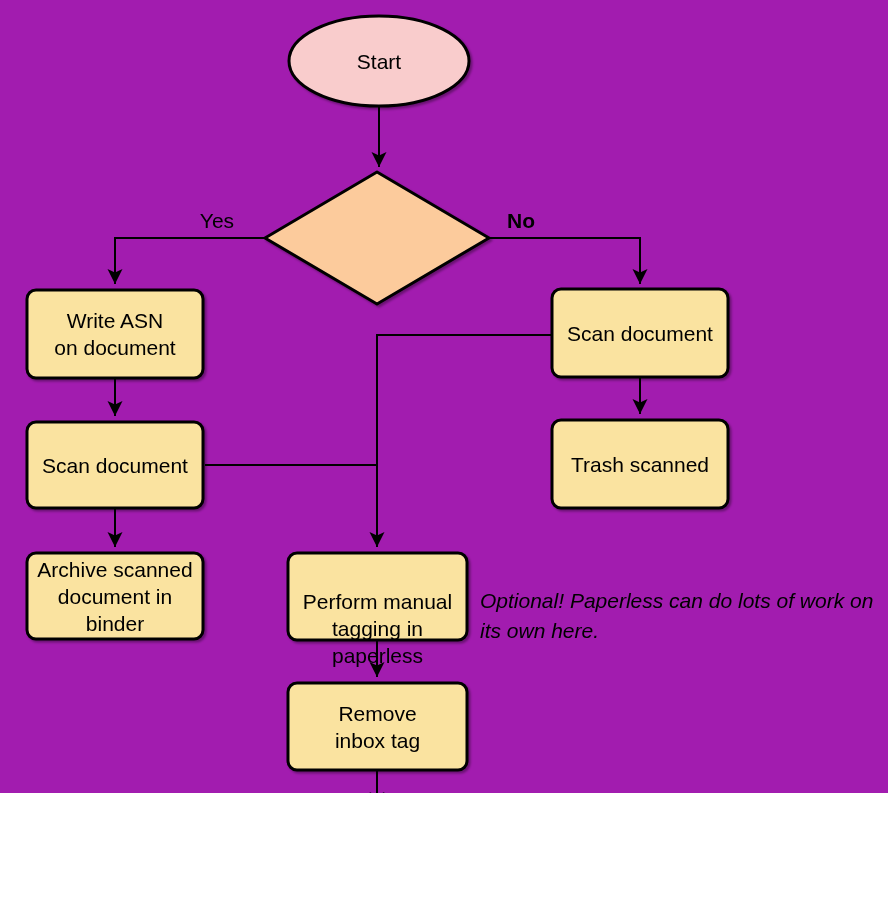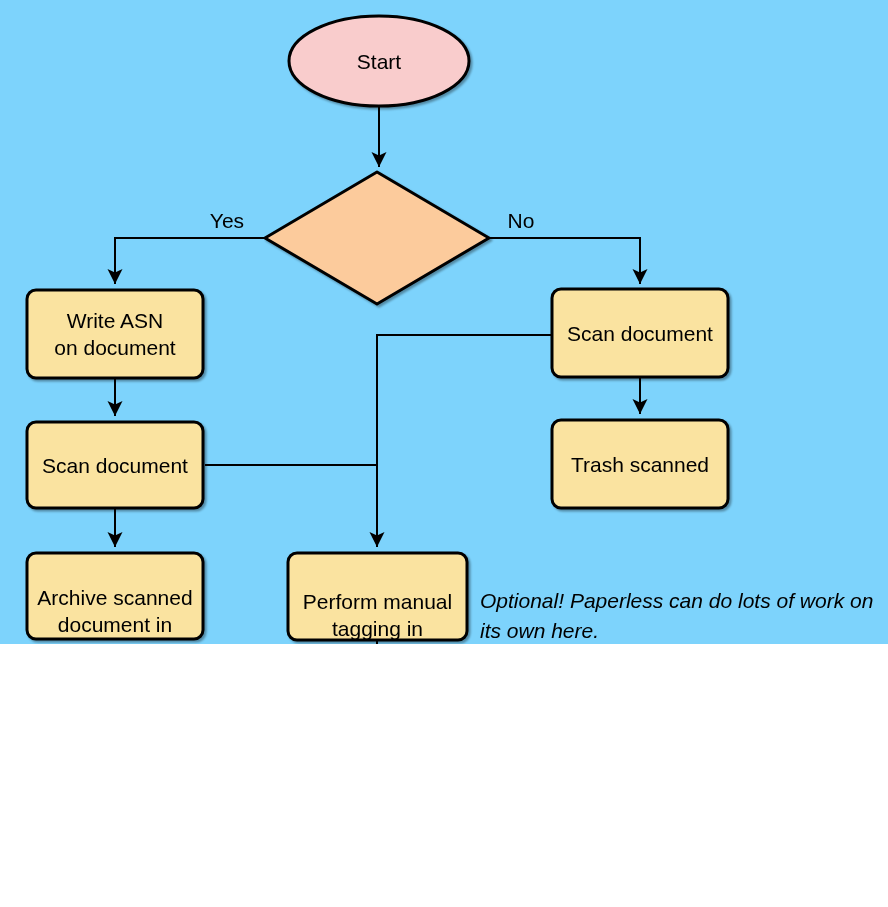--- a/index.html
+++ b/index.html
@@ -3,22 +3,22 @@
 <meta charset="utf-8">
 <style>
   html, body {
     margin: 0;
     padding: 0;
     background: #ffffff;
   }
   .canvas {
     position: relative;
     width: 888px;
-    height: 644px;
-    background: #7dd3fc;
+    height: 793px;
+    background: #a21caf;
     font-family: "Liberation Sans", sans-serif;
     color: #000000;
     overflow: hidden;
   }
   svg.layer {
     position: absolute;
     left: 0;
     top: 0;
   }
   .shapes {
@@ -96,41 +96,43 @@
       <rect x="552" y="420" width="176" height="88" rx="9" fill="#FAE3A0"></rect>
       <rect x="288" y="553" width="179" height="87" rx="9" fill="#FAE3A0"></rect>
       <rect x="288" y="683" width="179" height="87" rx="9" fill="#FAE3A0"></rect>
       <ellipse cx="379" cy="856" rx="90" ry="44" fill="#F9CCCC"></ellipse>
     </g>
   </svg>
 
   <div class="lbl" style="left:289px; top:16px; width:180px; height:90px;">Start</div>
 
 
-  <div class="lbl" style="left:195px; top:207px; width:64px; height:27px;">Yes</div>
+  <div class="lbl" style="left:185px; top:207px; width:64px; height:27px;">Yes</div>
 
-  <div class="lbl" style="left:491px; top:207px; width:60px; height:27px;">No</div>
+  <div class="lbl" style="left:491px; top:207px; width:60px; height:27px;font-weight:bold;">No</div>
 
   <div class="lbl" style="left:27px; top:290px; width:176px; height:88px;">Write ASN
 on document</div>
 
   <div class="lbl" style="left:27px; top:422px; width:176px; height:86px;">Scan document</div>
 
-  <div class="lbl" style="left:27px; top:553px; width:176px; height:86px;margin-top:28px;">Archive scanned
+  <div class="lbl" style="left:27px; top:553px; width:176px; height:86px;">Archive scanned
 document in
 binder</div>
 
   <div class="lbl" style="left:552px; top:289px; width:176px; height:88px;">Scan document</div>
 
   <div class="lbl" style="left:552px; top:420px; width:176px; height:88px;">Trash scanned</div>
 
   <div class="lbl" style="left:288px; top:553px; width:179px; height:87px;margin-top:32px;">Perform manual
 tagging in
 paperless</div>
 
+  <div class="lbl" style="left:288px; top:683px; width:179px; height:87px;">Remove
+inbox tag</div>
 
   <div class="lbl note" style="left:480px; top:586px; width:420px; height:62px;">Optional! Paperless can do lots of work on
 its own here.</div>
 
   <div class="lbl" style="left:289px; top:812px; width:180px; height:88px;">End</div>
 
   <div class="bottom-divider"></div>
 </div>
 
 </body></html>

